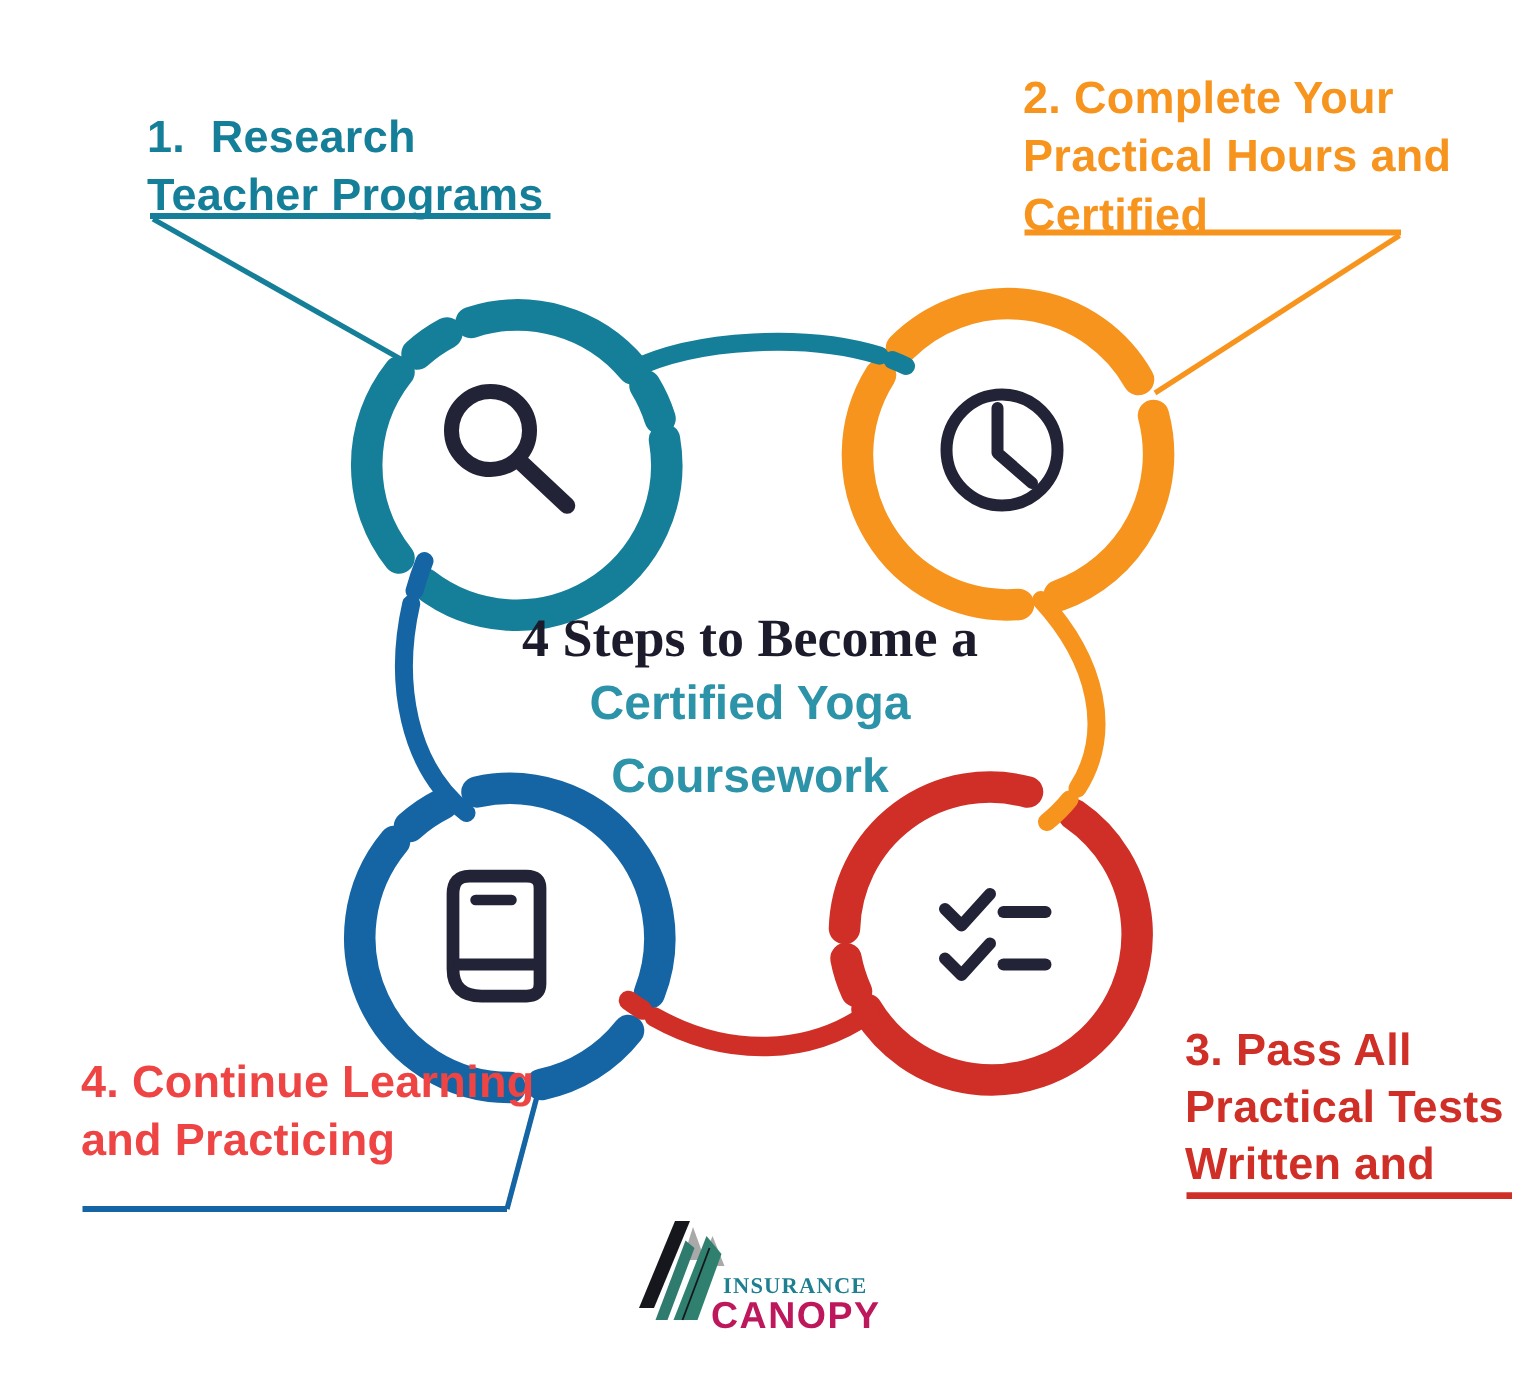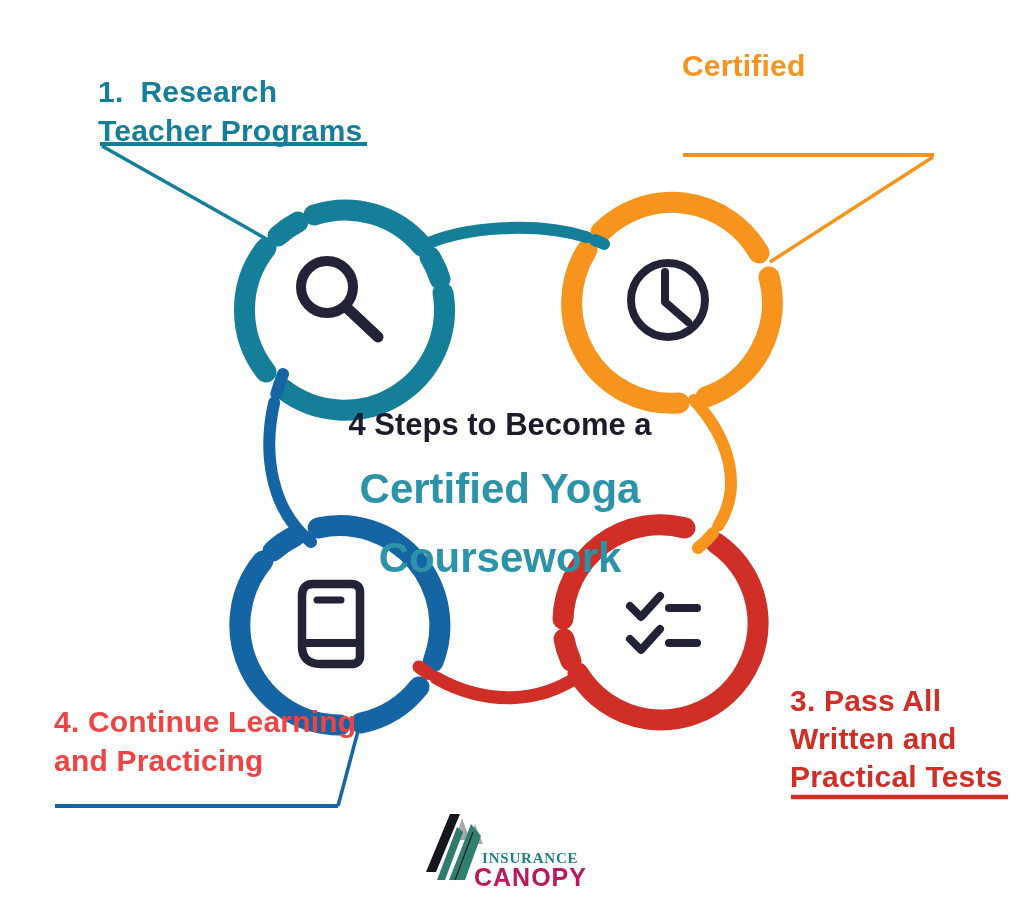--- a/index.html
+++ b/index.html
@@ -8,22 +8,22 @@
     font-family:"Liberation Sans","DejaVu Sans",sans-serif;
   }
   .diagram-svg{position:absolute;left:0;top:0;width:1024px;height:922px;}
   .step-label{position:absolute;font-weight:bold;font-size:30px;line-height:39px;letter-spacing:.2px;}
   .step-label span{display:block;white-space:pre-wrap;}
   .label-1{left:98px;top:72px;color:#157f99;}
   .label-2{left:682px;top:46px;color:#f7941e;}
   .label-3{left:790px;top:682px;color:#cf2f26;line-height:38px;}
   .label-4{left:54px;top:702px;color:#ef4444;}
   .center-title{position:absolute;left:270px;top:406px;width:460px;text-align:center;}
-  .center-title .t1{display:block;color:#1b1b2c;font-weight:bold;font-size:31px;line-height:38px;}
-  .center-title .t2{display:block;color:#2d93a9;font-weight:bold;font-size:42px;line-height:49px;margin-top:20px;}
+  .center-title .t1{display:block;color:#1b1b2c;font-weight:bold;font-size:36px;line-height:38px;font-family:Liberation Serif, serif;}
+  .center-title .t2{display:block;color:#2d93a9;font-weight:bold;font-size:32px;line-height:49px;}
   .logo{position:absolute;left:425px;top:808px;width:200px;height:90px;}
   .logo-mark{position:absolute;left:0;top:2px;width:62px;height:74px;}
   .logo-insurance{position:absolute;left:57px;top:42px;color:#1e7f90;font-weight:bold;font-size:15px;letter-spacing:.8px;font-family:Liberation Serif, serif;}
   .logo-canopy{position:absolute;left:49px;top:55px;color:#be185d;font-weight:bold;font-size:25px;letter-spacing:1px;}
 </style>
 </head>
 <body>
 
 <div class="canvas">
 
@@ -100,26 +100,28 @@
       <path d="M 358,643 H 306" stroke-width="8"></path>
       <path d="M 317,600 H 341" stroke-width="7"></path>
     </g>
   </svg>
 
   <div class="step-label label-1">
     <span>1.  Research</span>
     <span>Teacher Programs</span>
   </div>
   <div class="step-label label-2">
+    <span>2. Complete Your</span>
+    <span>Practical Hours and</span>
     <span>Certified</span>
   </div>
   <div class="step-label label-3">
     <span>3. Pass All</span>
+    <span>Practical Tests</span>
     <span>Written and</span>
-    <span>Practical Tests</span>
   </div>
   <div class="step-label label-4">
     <span>4. Continue Learning</span>
     <span>and Practicing</span>
   </div>
 
   <div class="center-title">
     <span class="t1">4 Steps to Become a</span>
     <span class="t2">Certified Yoga</span>
     <span class="t2">Coursework</span>

